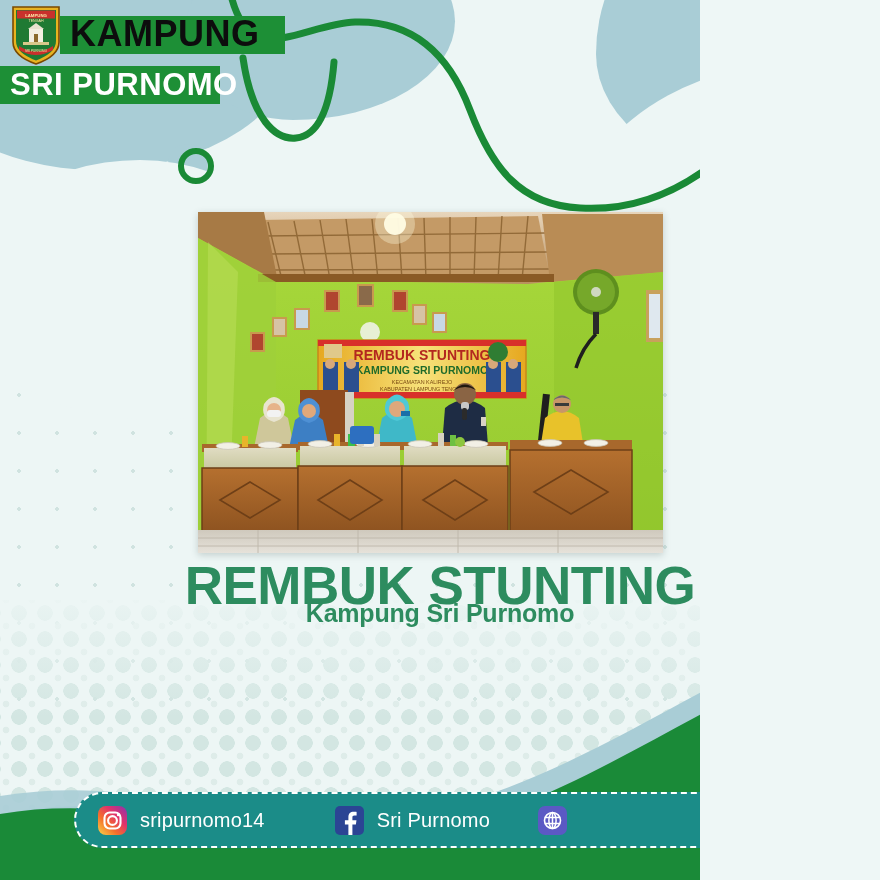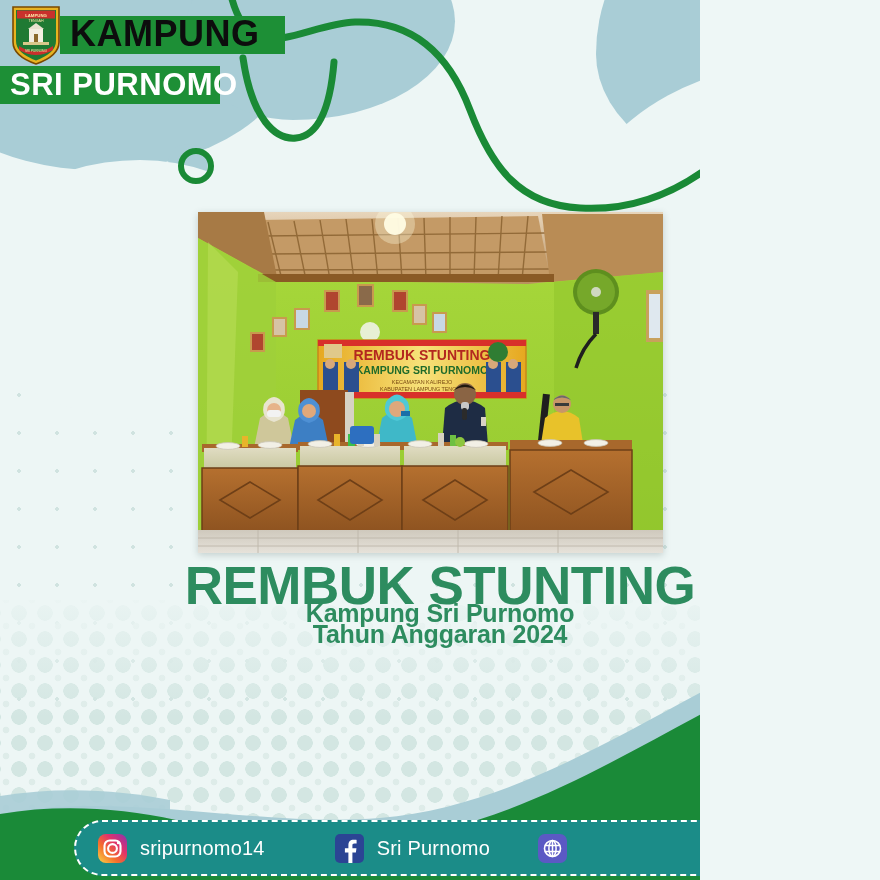--- a/index.html
+++ b/index.html
@@ -168,21 +168,21 @@
   .waves { position:absolute; left:0; top:600px; width:880px; height:280px; z-index:7; }
 
   
   .footer-pill {
     position:absolute; left:74px; top:792px;
     width:735px; height:56px;
     background:#1b8c88;
     border:2px dashed #ffffff;
     border-radius:28px;
     z-index:20;
-    display:flex; align-items:center;margin-top:28px;
+    display:flex; align-items:center;
   }
   .f-item { display:flex; align-items:center; height:100%; }
   .f-item-ig  { margin-left:22px; }
   .f-item-fb  { margin-left:70px; }
   .f-item-web { margin-left:48px; }
   .f-label {
     color:#ffffff; font-size:20px; margin-left:13px;
     letter-spacing:.2px; white-space:nowrap;
   }
   .ic { width:29px; height:29px; flex:0 0 auto; display:block; }
@@ -475,21 +475,20 @@
         <path d="M60 318 V341"></path>
           <path d="M160 318 V341"></path>
           <path d="M260 318 V341"></path>
           <path d="M360 318 V341"></path>
       </g>
     </svg>
   </div>
 
   <div class="title-main">REMBUK STUNTING</div>
   <div class="title-sub1">Kampung Sri Purnomo</div>
-  <div class="title-sub2">Tahun Anggaran 2024</div>
 
   <svg class="waves" viewBox="0 0 880 280" preserveAspectRatio="none">
     <path d="M0 214 C 120 190 260 228 380 218 C 520 206 640 120 760 62
              C 810 38 850 22 880 14 L880 280 L0 280 Z" fill="#a9cdd6"></path>
     <path d="M0 236 C 120 212 260 250 380 240 C 520 228 640 142 760 84
              C 810 60 850 44 880 36 L880 280 L0 280 Z" fill="#1a8a38"></path>
     <path d="M0 196 C 60 186 120 190 170 200 L170 280 L0 280 Z" fill="#a9cdd6" opacity=".9"></path>
     <path d="M0 214 C 60 204 120 208 176 220 C 240 234 300 244 380 240
              L380 280 L0 280 Z" fill="#1a8a38"></path>
   </svg>

